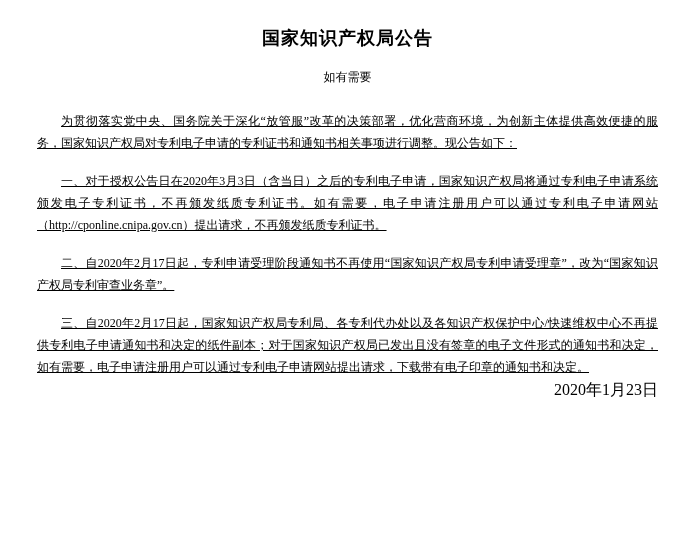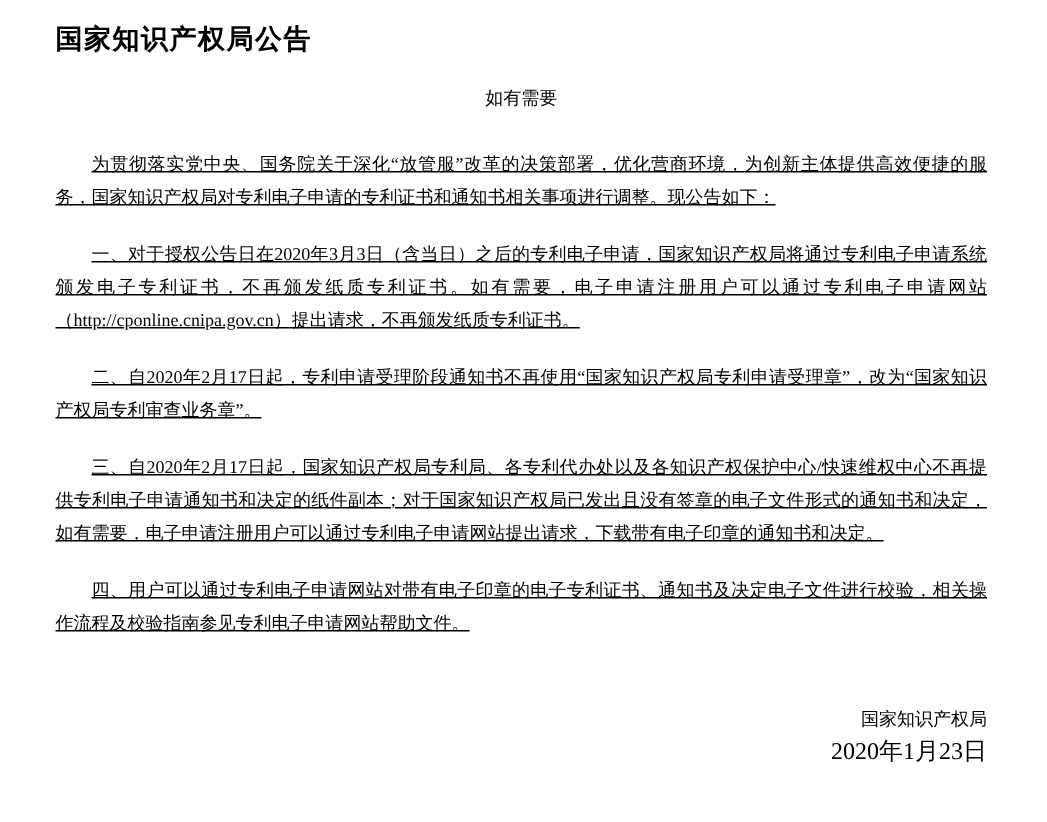--- a/index.html
+++ b/index.html
@@ -12,24 +12,25 @@
     width: 698px;
     height: 548px;
     box-sizing: border-box;
     padding: 14px 40px 0 37px;
     background: #ffffff;
     color: #000000;
     font-family: "Liberation Serif", "DejaVu Serif", serif;
     overflow: hidden;
   }
   .title {
-    margin: 0;
+    margin: 12px;
     font-size: 18px;
     line-height: 24px;
     font-weight: bold;
+    text-align: center;
     letter-spacing: 1px;
   }
   .doc-number {
     margin-top: 16px;
     font-size: 12px;
     line-height: 22px;
     text-align: center;
   }
   .body {
     margin-top: 22px;
@@ -61,19 +62,17 @@
 <div class="page">
   <h1 class="title">国家知识产权局公告</h1>
 
   <div class="doc-number">如有需要</div>
 
   <div class="body">
     <p class="para">为贯彻落实党中央、国务院关于深化“放管服”改革的决策部署，优化营商环境，为创新主体提供高效便捷的服务，国家知识产权局对专利电子申请的专利证书和通知书相关事项进行调整。现公告如下：</p>
     <p class="para">一、对于授权公告日在2020年3月3日（含当日）之后的专利电子申请，国家知识产权局将通过专利电子申请系统颁发电子专利证书，不再颁发纸质专利证书。如有需要，电子申请注册用户可以通过专利电子申请网站（http://cponline.cnipa.gov.cn）提出请求，不再颁发纸质专利证书。</p>
     <p class="para">二、自2020年2月17日起，专利申请受理阶段通知书不再使用“国家知识产权局专利申请受理章”，改为“国家知识产权局专利审查业务章”。</p>
     <p class="para">三、自2020年2月17日起，国家知识产权局专利局、各专利代办处以及各知识产权保护中心/快速维权中心不再提供专利电子申请通知书和决定的纸件副本；对于国家知识产权局已发出且没有签章的电子文件形式的通知书和决定，如有需要，电子申请注册用户可以通过专利电子申请网站提出请求，下载带有电子印章的通知书和决定。</p>
-    <p class="para">四、用户可以通过专利电子申请网站对带有电子印章的电子专利证书、通知书及决定电子文件进行校验，相关操作流程及校验指南参见专利电子申请网站帮助文件。</p>
   </div>
 
-  <div class="signature">国家知识产权局</div>
 
   <div class="date">2020年1月23日</div>
 </div>
 
 </body></html>

